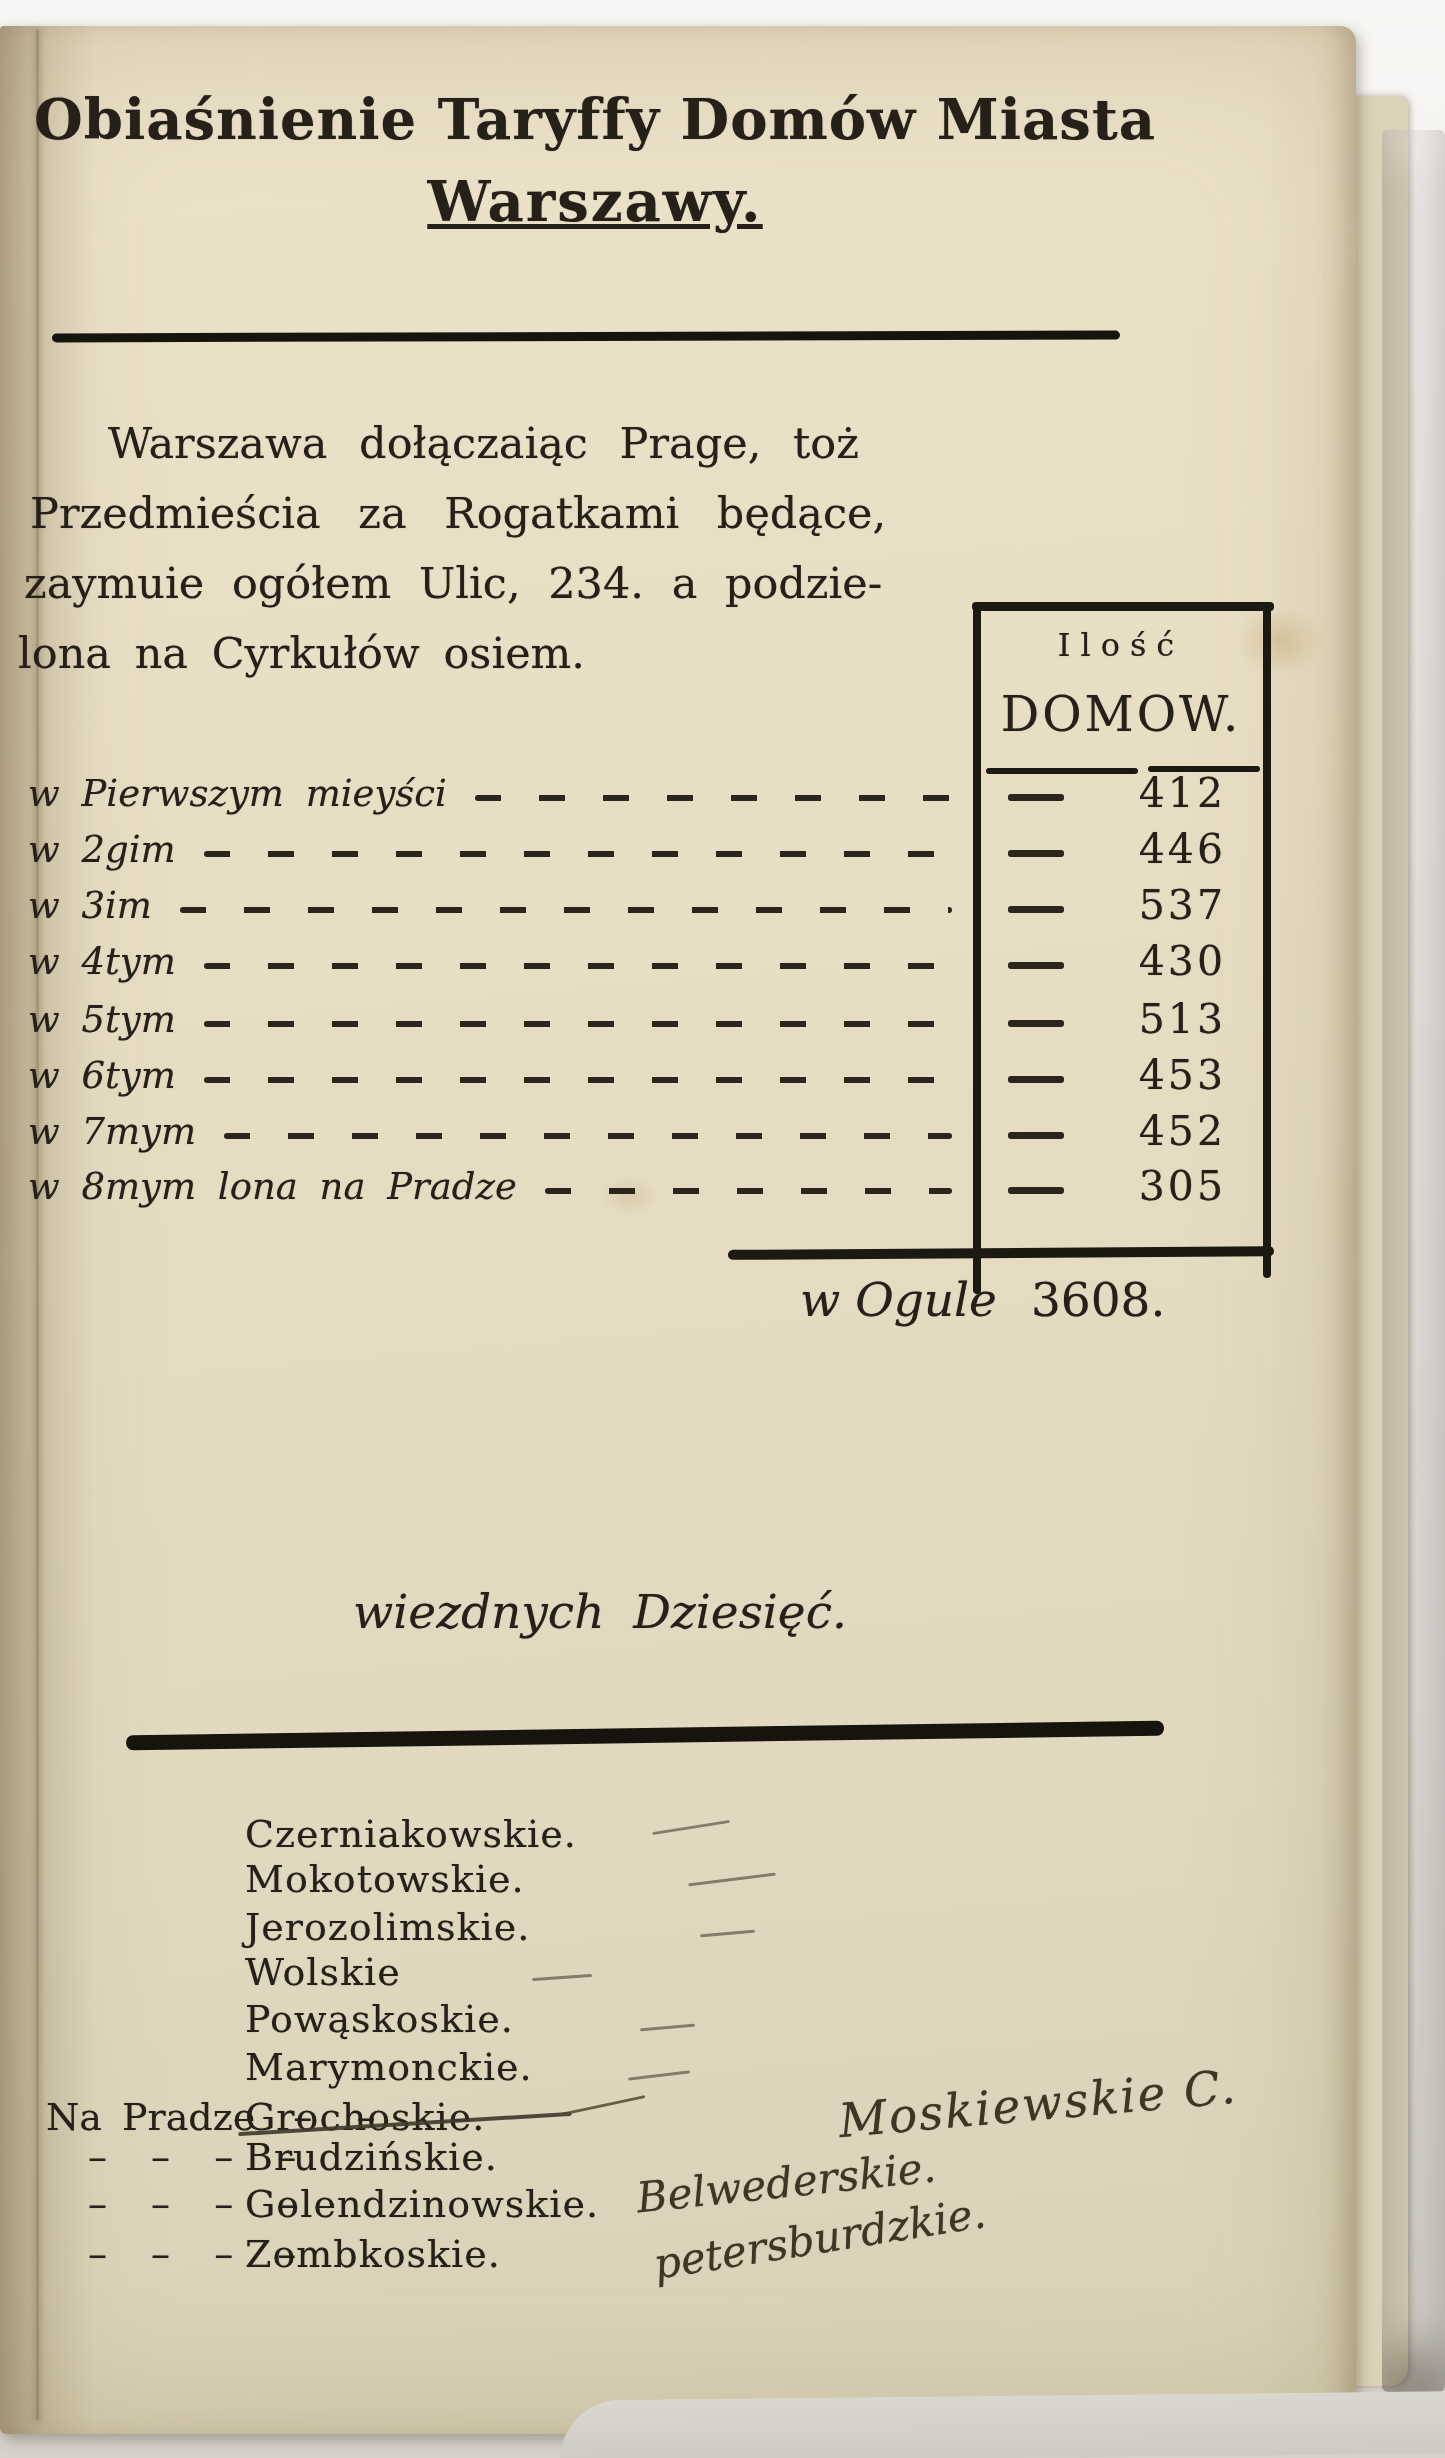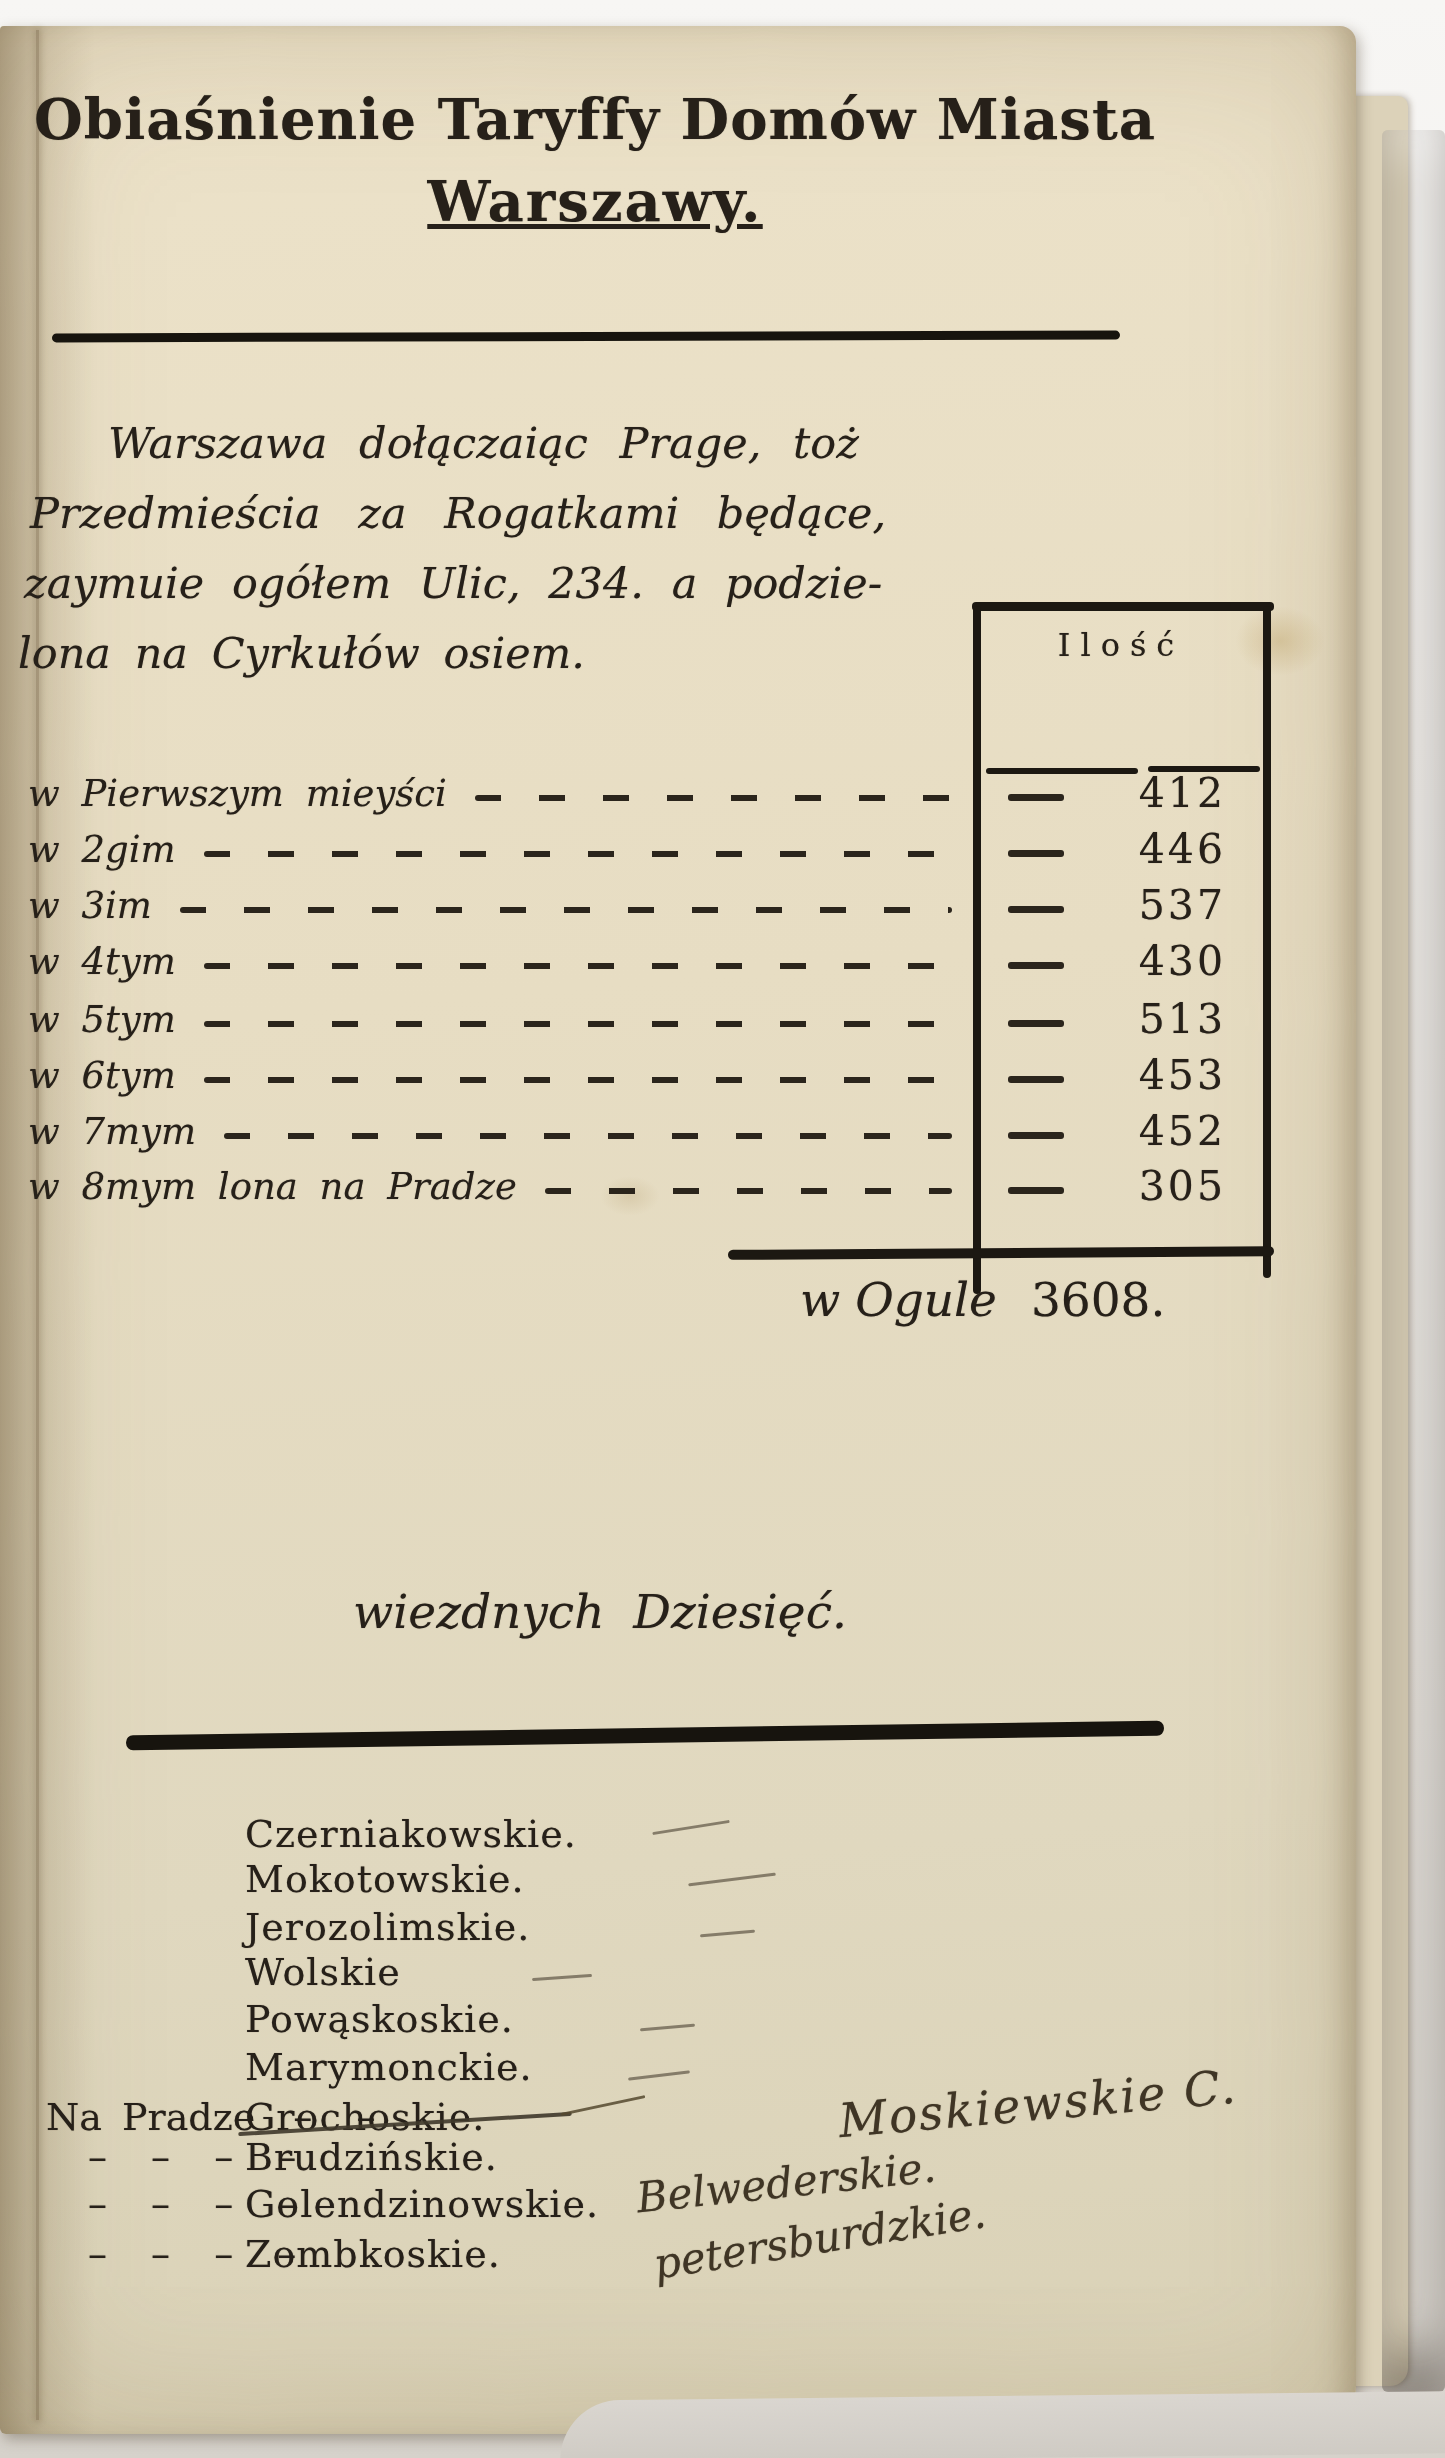--- a/index.html
+++ b/index.html
@@ -33,21 +33,21 @@
 
   
   .title1{left:0;top:60px;width:1190px;text-align:center;font-size:56px;font-weight:700;letter-spacing:1px;}
   .title2{left:0;top:142px;width:1190px;text-align:center;font-size:56px;font-weight:700;letter-spacing:2px;text-decoration:underline;}
 
   .rule{background:#17140e;border-radius:5px;}
   .rule1{left:52px;top:306px;width:1068px;height:9px;transform:rotate(-.15deg);}
   .rule2{left:126px;top:1702px;width:1038px;height:15px;transform:rotate(-.8deg);border-radius:7px;}
 
   
-  .intro{font-style:italic;font-size:43px;white-space:nowrap;}
+  .intro{font-size:43px;white-space:nowrap;}
   .il1{left:108px;top:392px;word-spacing:18px;}
   .il2{left:30px;top:462px;word-spacing:24px;}
   .il3{left:24px;top:532px;word-spacing:14px;}
   .il4{left:18px;top:602px;word-spacing:10px;}
 
   
   .bx{background:#1c1812;}
   .bx-top{left:972px;top:576px;width:302px;height:9px;border-radius:4px;}
   .bx-left{left:973px;top:580px;width:8px;height:688px;border-radius:4px;}
   .bx-right{left:1263px;top:580px;width:8px;height:672px;border-radius:4px;}
@@ -112,20 +112,21 @@
 
     <div class="abs ink intro il1">Warszawa dołączaiąc Prage, toż</div>
     <div class="abs ink intro il2">Przedmieścia za Rogatkami będące,</div>
     <div class="abs ink intro il3">zaymuie ogółem Ulic, 234. a podzie-</div>
     <div class="abs ink intro il4">lona na Cyrkułów osiem.</div>
 
     <div class="abs bx bx-top"></div>
     <div class="abs bx bx-left"></div>
     <div class="abs bx bx-right"></div>
     <div class="abs ink hdr1">Ilość</div>
+    <div class="abs ink hdr2">DOMOW.</div>
     <div class="abs bx hdr-div1"></div>
     <div class="abs bx hdr-div2"></div>
 
     <div class="abs row" style="top:744px">
       <span class="lbl ink">w Pierwszym mieyści</span>
       <span class="fill"></span>
       <span class="boxdash"></span>
       <span class="num ink">412</span>
     </div>
     <div class="abs row" style="top:800px">

